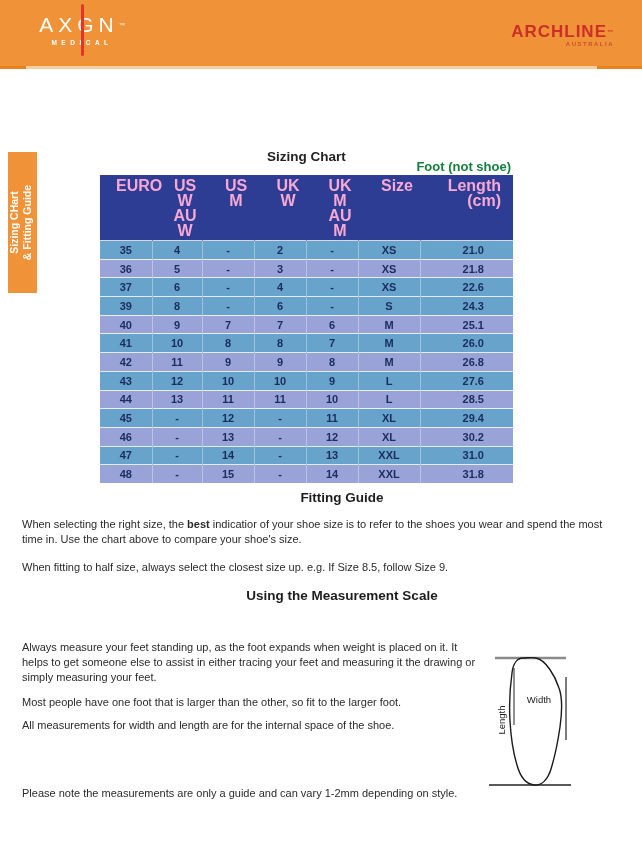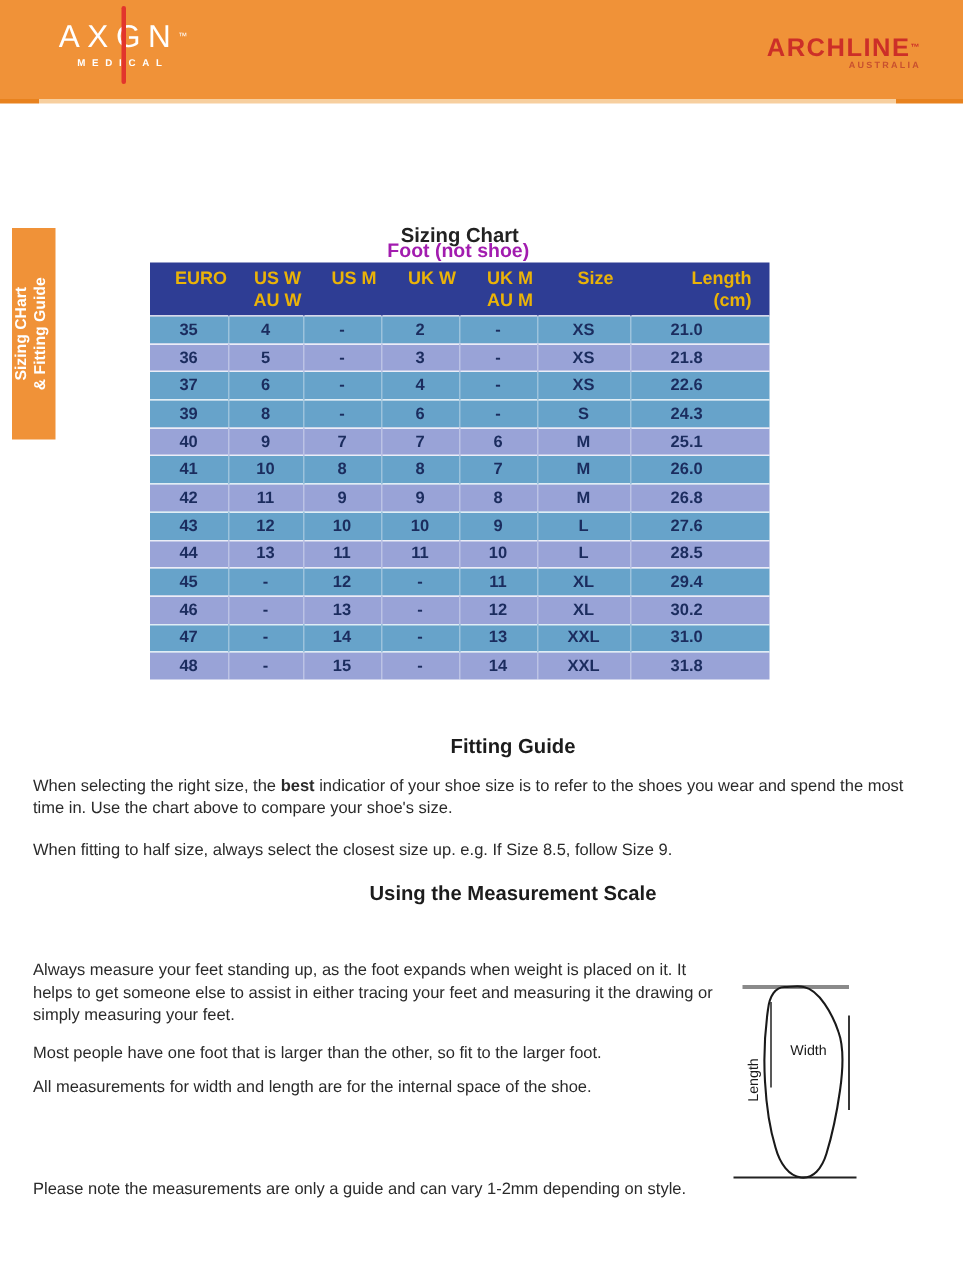--- a/index.html
+++ b/index.html
@@ -28,32 +28,32 @@
 
   
   .side-tab{position:absolute;left:8px;top:152px;width:29px;height:141px;background:var(--header-bg,#F09238);}
   .side-tab-text{position:absolute;width:141px;height:29px;left:-56px;top:56px;
         transform:rotate(-90deg);text-align:center;color:#fff;font-weight:700;
         font-size:10.5px;line-height:13px;}
 
   
   .chart-title{position:absolute;left:100px;top:149px;width:413px;text-align:center;
         font-size:13.5px;font-weight:700;color:#222;}
-  .foot-note{position:absolute;left:100px;top:159px;width:411px;text-align:center;
-        font-size:13px;font-weight:700;color:#a21caf;}
+  .foot-note{position:absolute;left:100px;top:159px;width:411px;text-align:right;
+        font-size:13px;font-weight:700;color:#15803d;}
 
   table.sizing{position:absolute;left:100px;top:175px;width:413px;border-collapse:collapse;
         table-layout:fixed;}
-  table.sizing th{background:var(--table-header-bg,#2E3D94);color:#eab308;font-size:12px;font-weight:700;
+  table.sizing th{background:var(--table-header-bg,#2E3D94);color:#f9a8d4;font-size:16px;font-weight:700;
         vertical-align:top;padding:3px 0 2px 16px;line-height:15px;text-align:center;height:30px;}
   table.sizing th.len{text-align:right;padding-right:12px;}
   table.sizing td{font-size:11px;font-weight:700;color:var(--row-text,#1B2C5E);text-align:center;
         height:17.7px;padding:0;border-right:1px solid rgba(255,255,255,.35);}
   table.sizing td:last-child{border-right:none;}
-  table.sizing td.len{text-align:center;padding-right:18px;}
+  table.sizing td.len{text-align:right;padding-right:29px;}
   table.sizing tbody tr{border-top:1px solid rgba(255,255,255,.8);}
   table.sizing tr.row-a td{background:var(--row-blue,#67A3CA);}
   table.sizing tr.row-b td{background:var(--row-periwinkle,#99A3D7);margin-top:43px;}
 
   
   .section-heading{position:absolute;left:0;width:612px;text-align:center;
         font-size:13.5px;font-weight:700;color:#1c1c1c;margin-left:36px;}
   .para{position:absolute;left:22px;font-size:11px;line-height:15px;color:#2a2a2a;}
   .para b{font-weight:700;}
 

